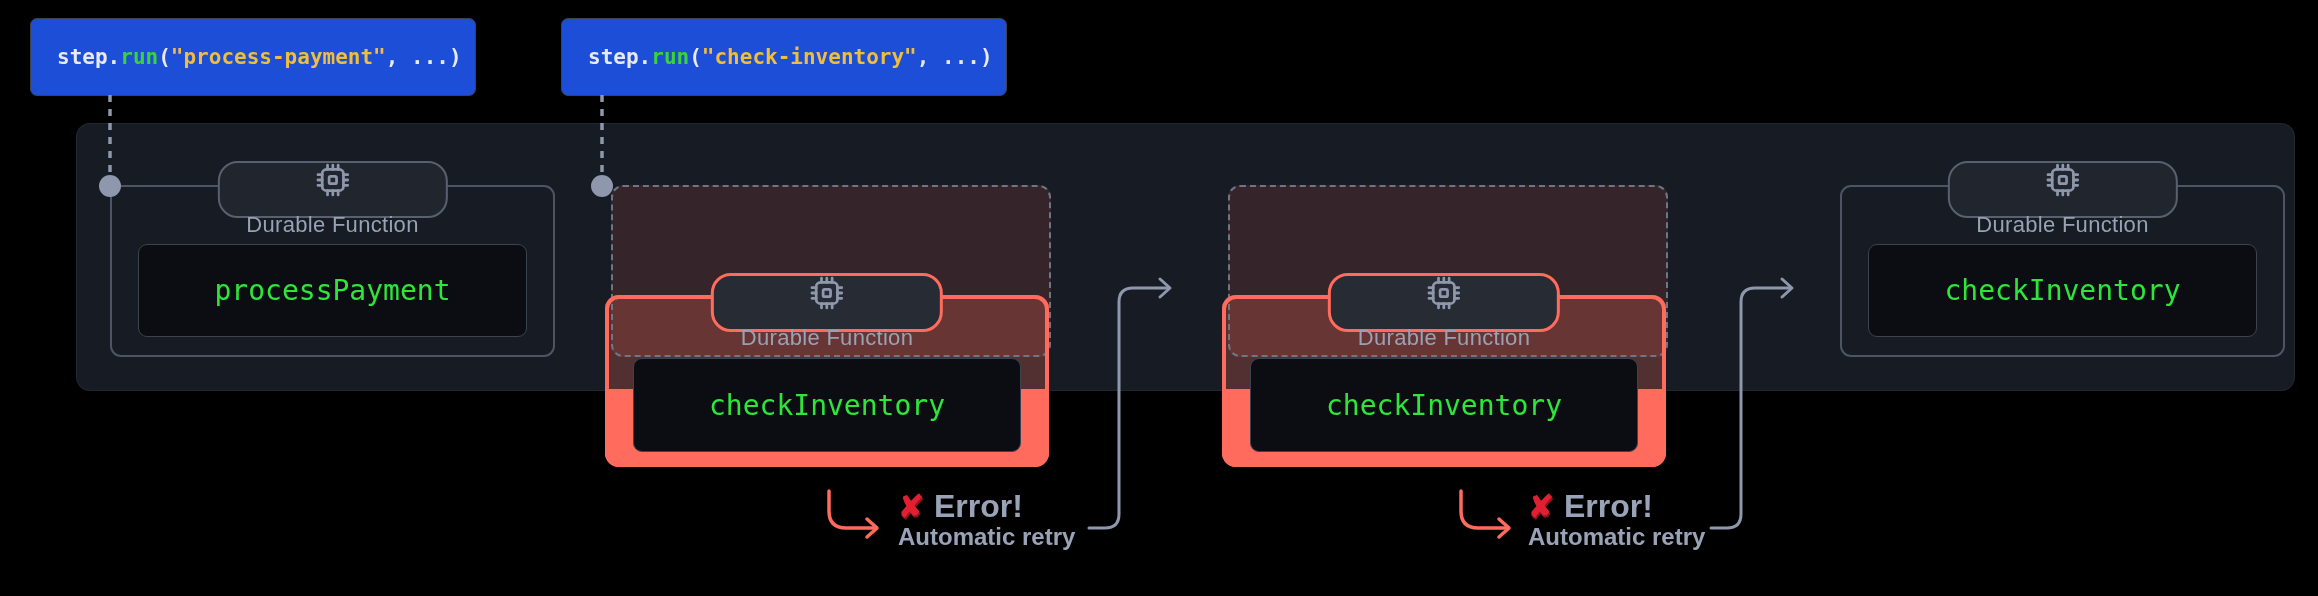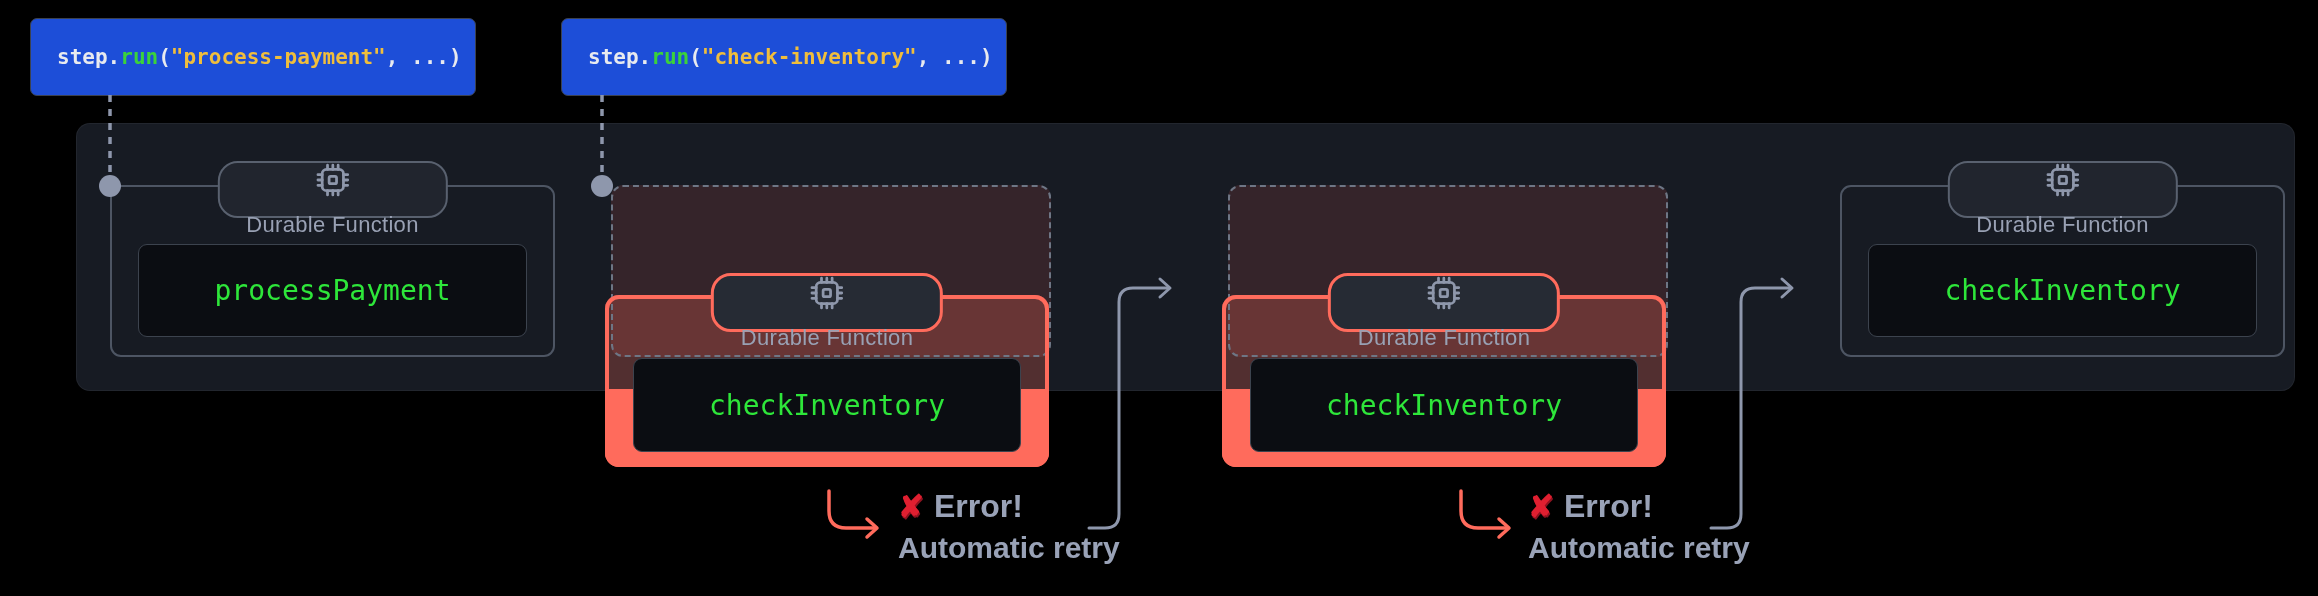--- a/index.html
+++ b/index.html
@@ -37,21 +37,21 @@
   .red-outline{position:absolute;inset:0;border:4px solid #ff6b5c;border-radius:14px;
                box-sizing:border-box;}
   .err-group .badge{top:-22px;height:59px;border:3px solid #ff6b5c;background:#262b34;}
   .err-group .inner-code{left:28px;right:28px;top:63px;height:92px;}
   
   .error-ann{position:absolute;color:#99a2b7;}
   .err-line1{display:flex;align-items:center;gap:10px;height:34px;}
   .err-x{color:#e01f30;font-size:31px;font-weight:700;line-height:1;
          text-shadow:1px 2px 0 #8f1220;}
   .err-title{font-size:32px;font-weight:700;}
-  .err-sub{margin-top:8px;font-size:30px;font-weight:700;white-space:nowrap;}
+  .err-sub{font-size:24px;font-weight:700;white-space:nowrap;}
   
   .connectors{position:absolute;inset:0;pointer-events:none;z-index:50;}
   .badge-icon{flex:0 0 auto;}
 </style>
 </head>
 <body>
 
 <div class="canvas">
 
   <div class="panel"></div>

